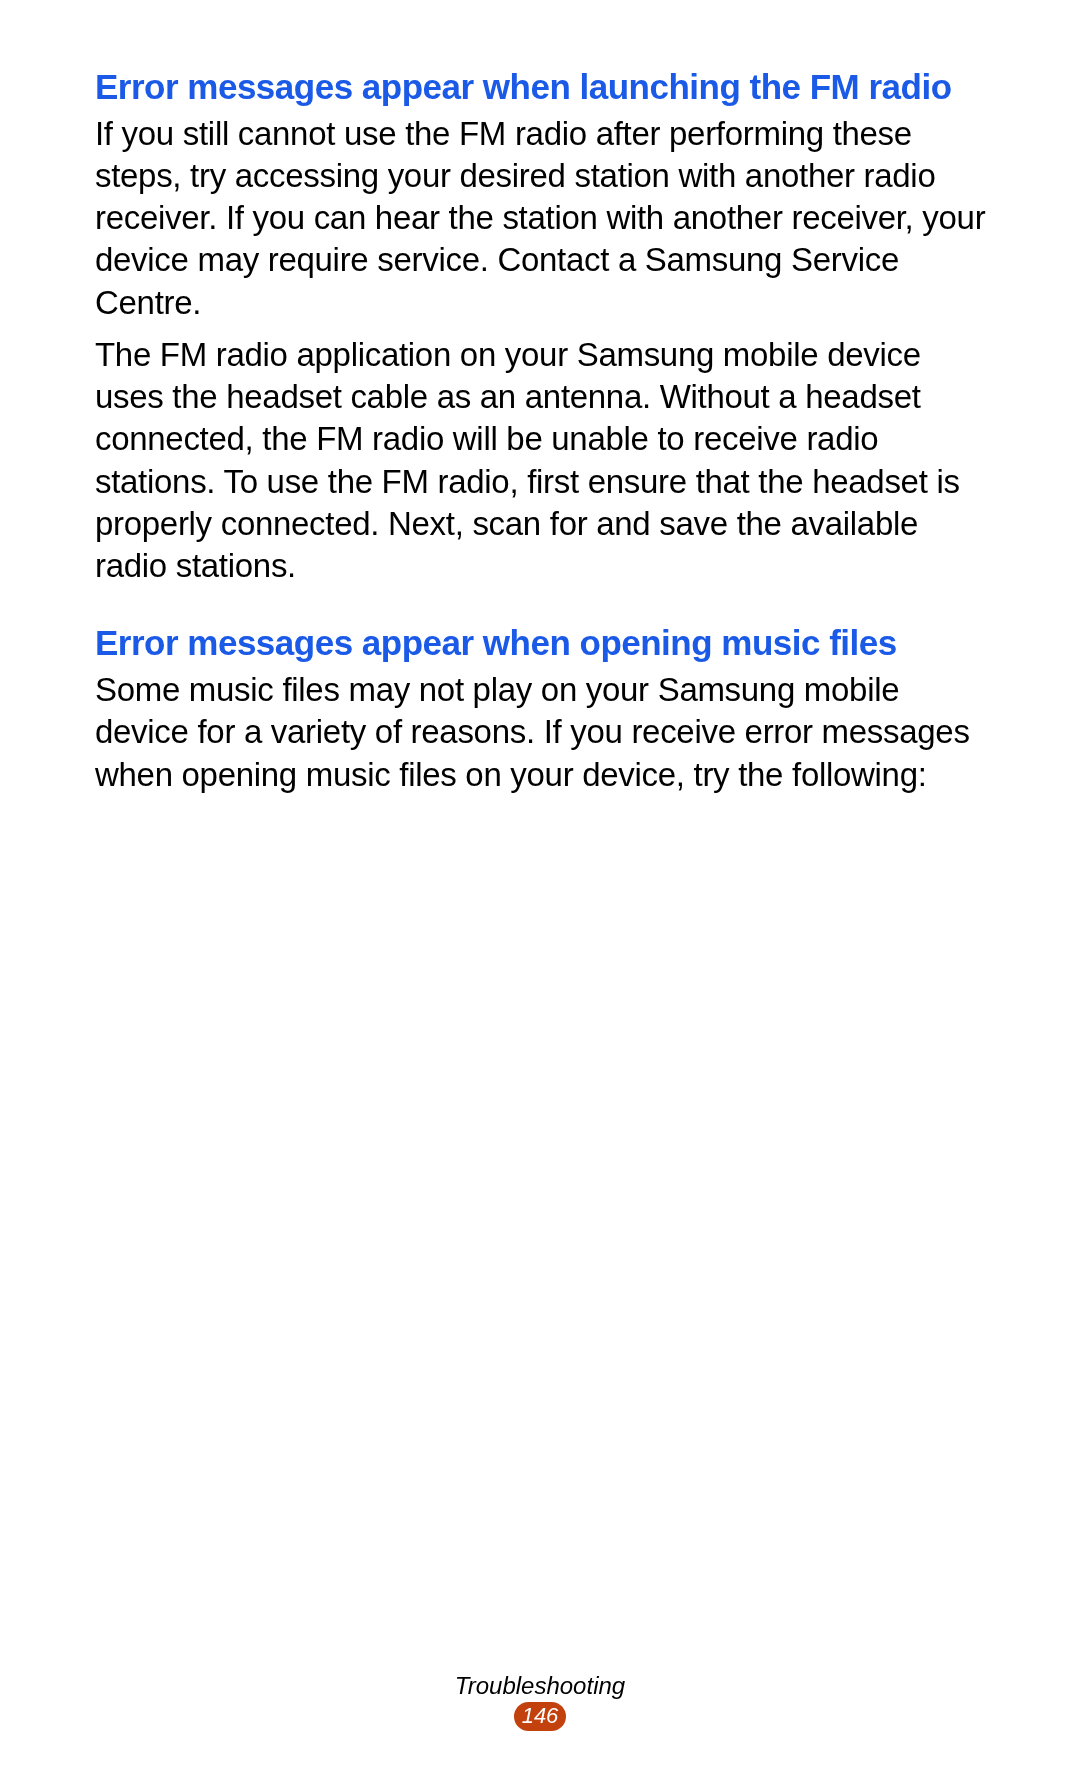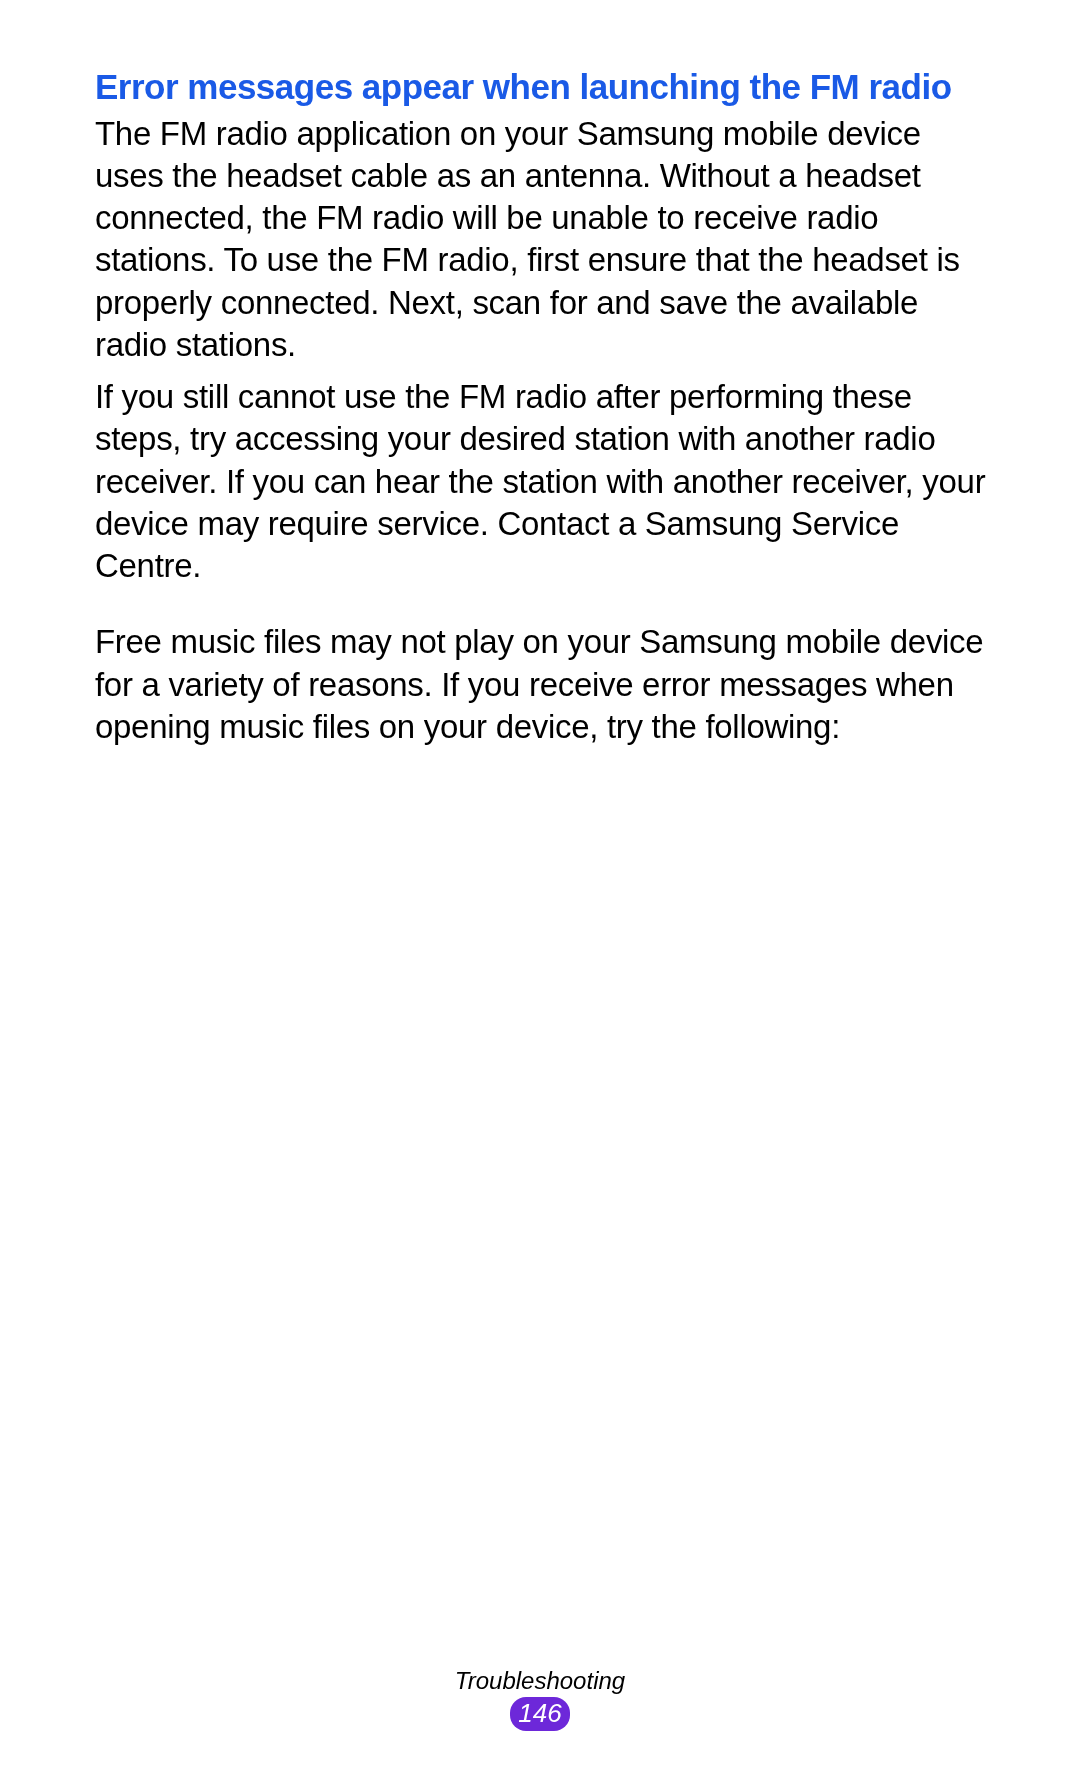--- a/index.html
+++ b/index.html
@@ -68,42 +68,43 @@
   .footer-label {
     font-style: italic;
     font-size: 24px;
     color: #000;
     display: block;
     margin-bottom: 2px;
     letter-spacing: 0;
   }
   .page-number {
     display: inline-block;
-    background: #6d28d9;
+    background: #c2410c;
     color: #ffffff;
     font-style: italic;
-    font-size: 26px;
+    font-size: 22px;
     padding: 0 8px;
     line-height: 1.3;
     font-weight: 400;
     border-radius: 16px;
   }
 </style>
 </head>
 <body>
 
 <div class="page">
 
   <h2 class="section-heading">Error messages appear when launching the FM radio</h2>
+  <p class="body-text">If you still cannot use the FM radio after performing these steps, try accessing your desired station with another radio receiver. If you can hear the station with another receiver, your device may require service. Contact a Samsung Service Centre.</p>
   <p class="body-text">The FM radio application on your Samsung mobile device uses the headset cable as an antenna. Without a headset connected, the FM radio will be unable to receive radio stations. To use the FM radio, first ensure that the headset is properly connected. Next, scan for and save the available radio stations.</p>
-  <p class="body-text">If you still cannot use the FM radio after performing these steps, try accessing your desired station with another radio receiver. If you can hear the station with another receiver, your device may require service. Contact a Samsung Service Centre.</p>
 
   <div class="section-gap"></div>
 
-  <p class="body-text">Free music files may not play on your Samsung mobile device for a variety of reasons. If you receive error messages when opening music files on your device, try the following:</p>
+  <h2 class="section-heading">Error messages appear when opening music files</h2>
+  <p class="body-text">Some music files may not play on your Samsung mobile device for a variety of reasons. If you receive error messages when opening music files on your device, try the following:</p>
 
   <ul class="bullet-list">
   </ul>
 
   <div class="footer">
     <span class="footer-label">Troubleshooting</span>
     <span class="page-number">146</span>
   </div>
 
 </div>

